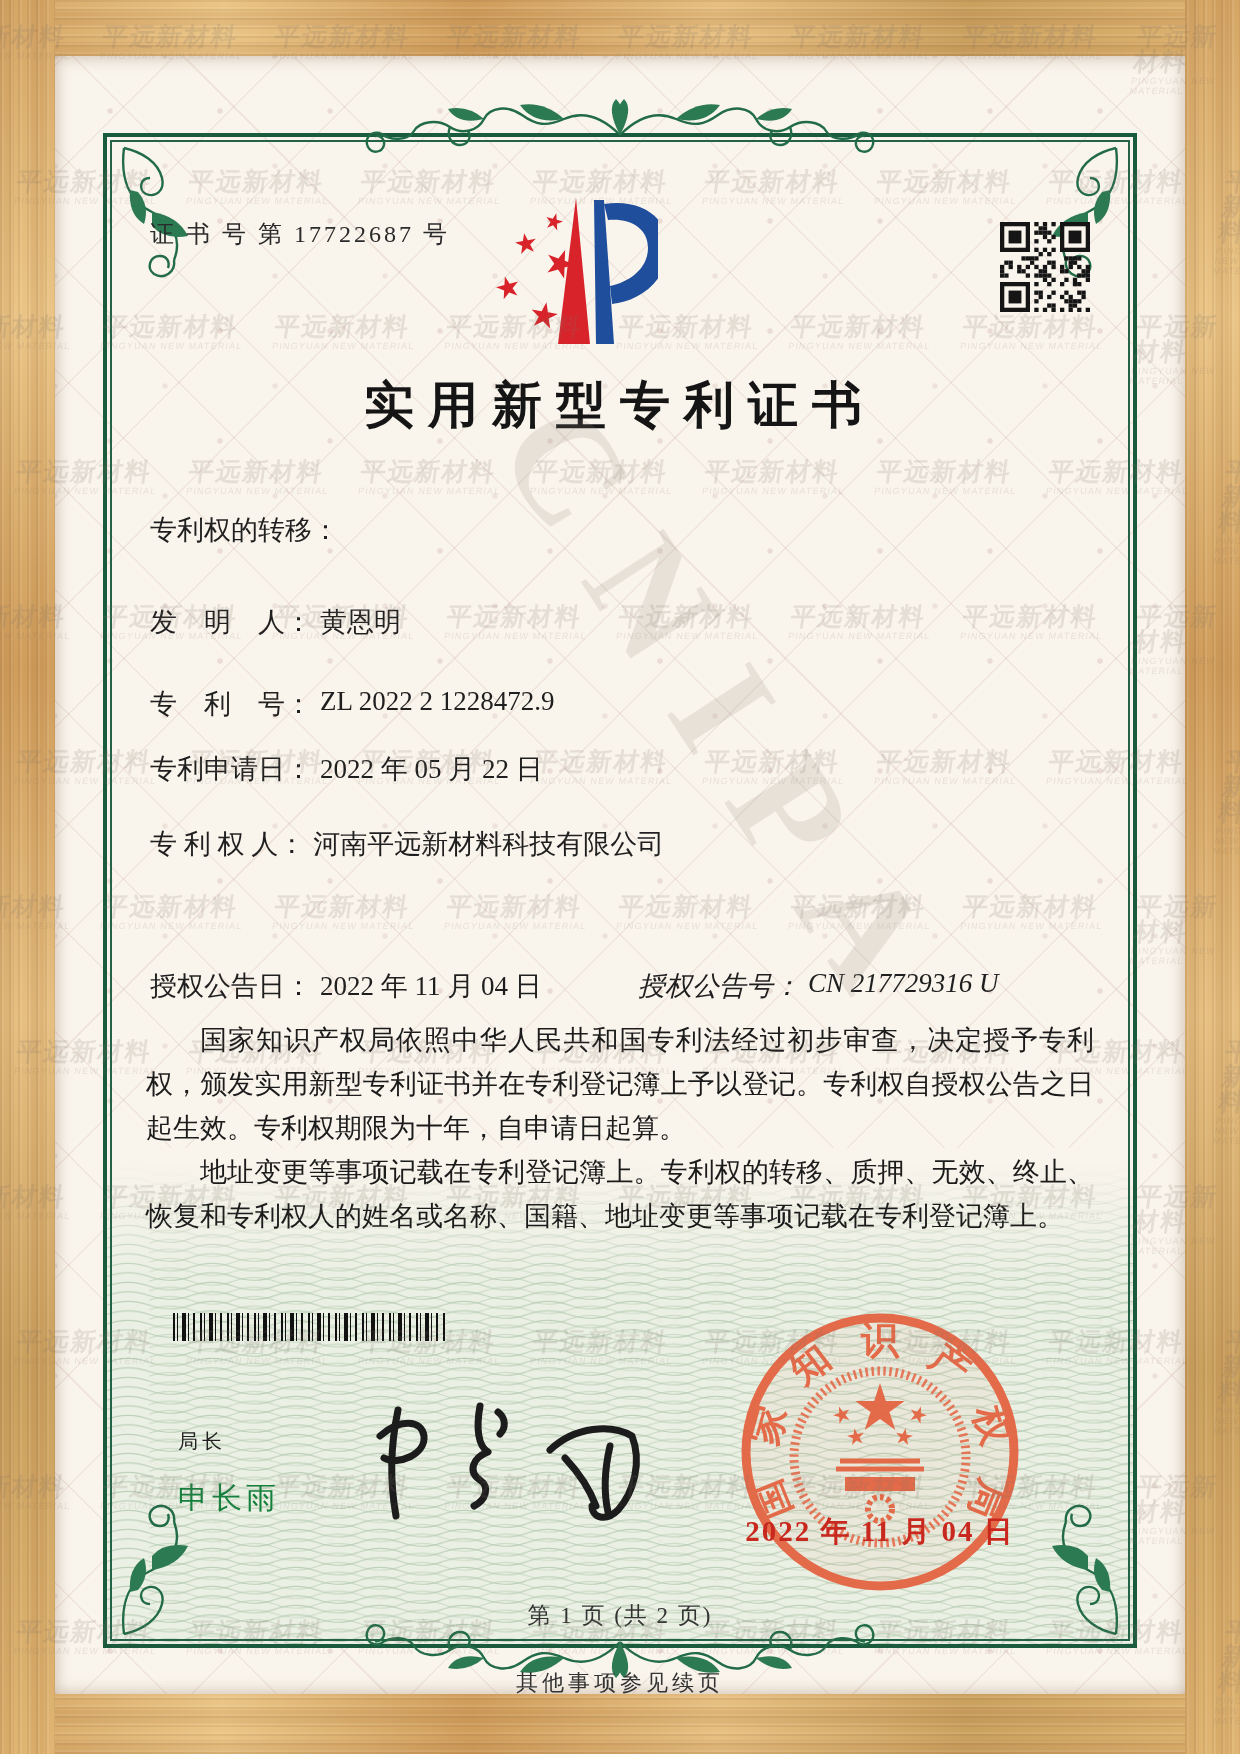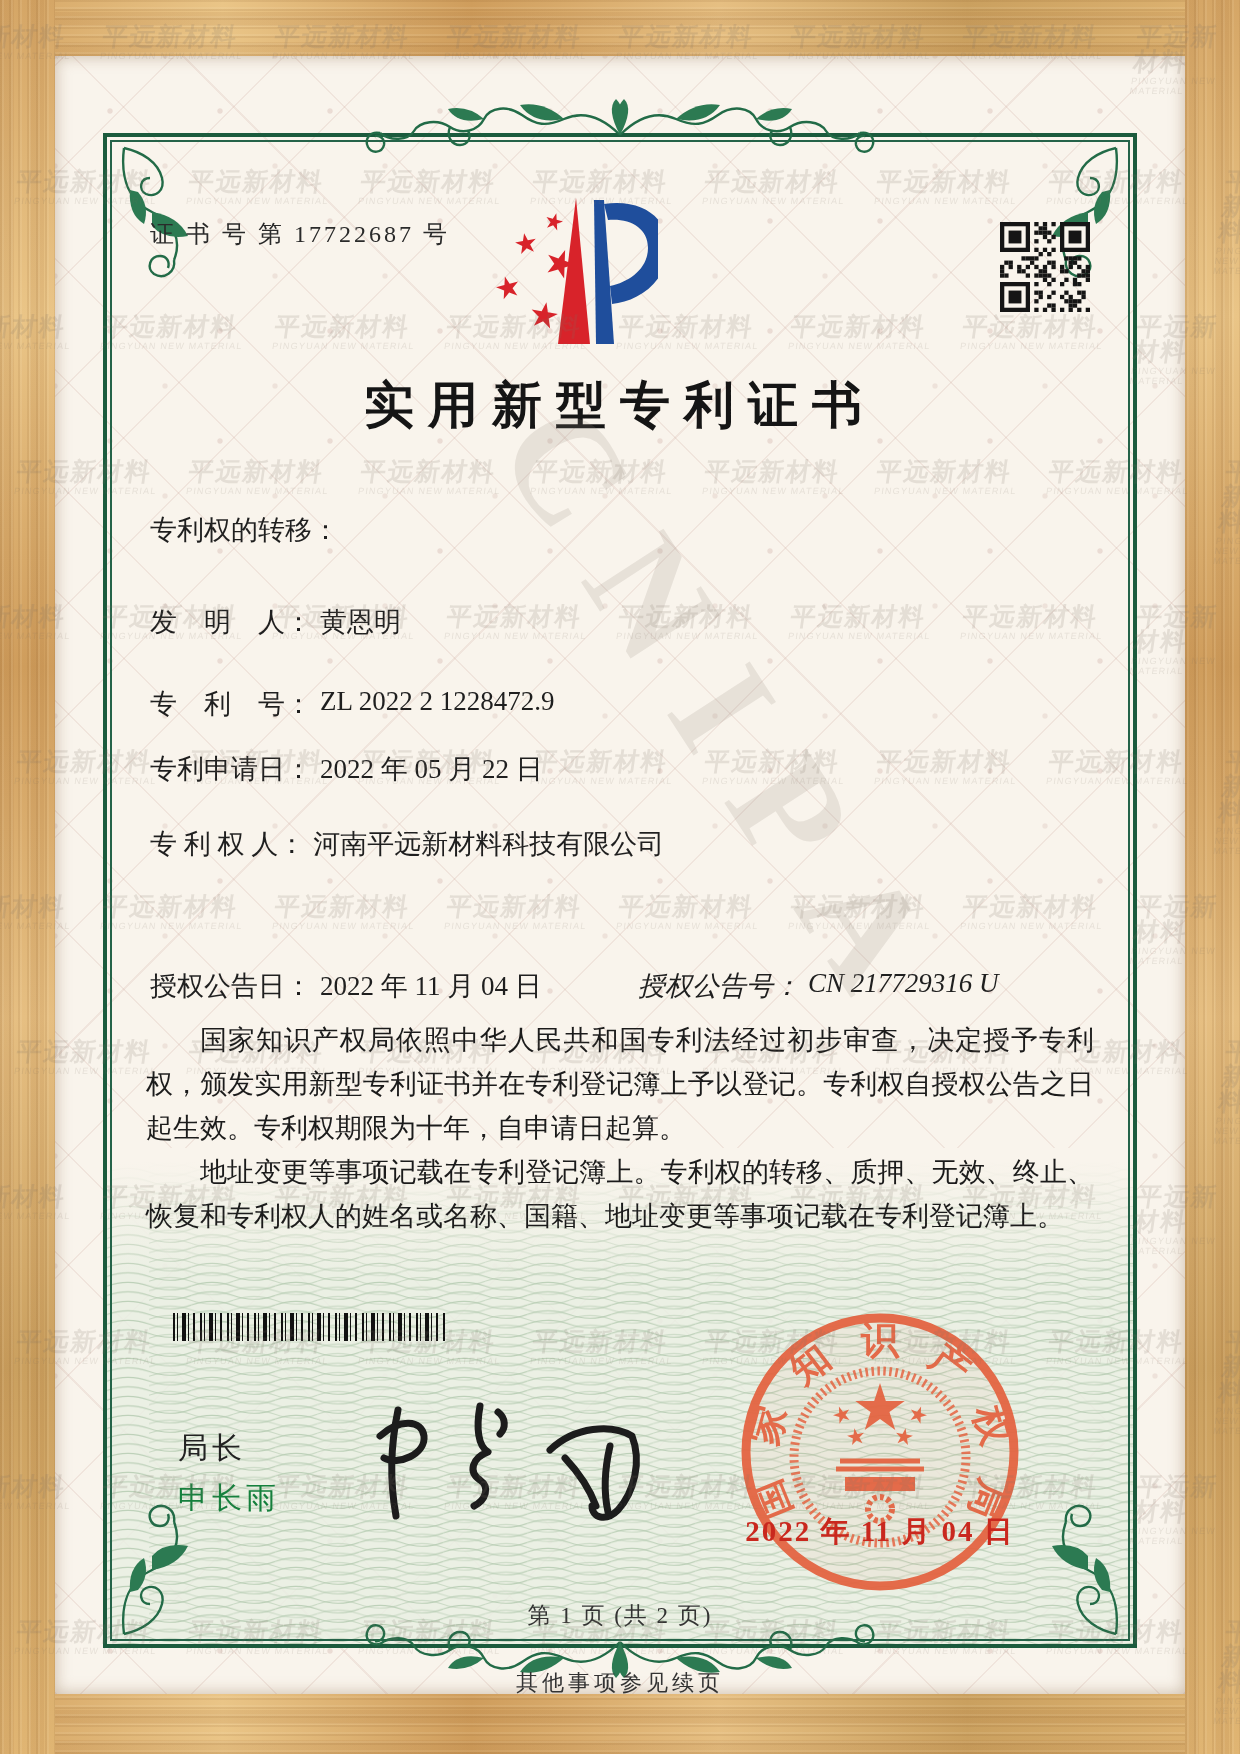--- a/index.html
+++ b/index.html
@@ -55,21 +55,21 @@
   .f-value{margin-left:8px;}
   .addr .f-value{max-width:690px;line-height:40px;}
   .grant-second{position:absolute;left:488px;top:0;display:flex;font-style:italic;}
   .paras{left:146px;top:1018px;width:948px;font-size:27px;line-height:44px;
          text-align:justify;color:#1b1b1b;}
   .paras p{margin:0;text-indent:2em;}
   .barcode{left:173px;top:1313px;width:272px;height:28px;background:
     repeating-linear-gradient(90deg,#111 0 2px,transparent 2px 4px,#111 4px 5px,
     transparent 5px 9px,#111 9px 13px,transparent 13px 15px,#111 15px 16px,
     transparent 16px 20px,#111 20px 22px,transparent 22px 27px);}
-  .director-title{left:178px;top:1428px;font-size:30px;letter-spacing:4px;color:#222;}
+  .director-title{left:178px;top:1428px;font-size:20px;letter-spacing:4px;color:#222;}
   .director-name{left:178px;top:1478px;font-size:30px;letter-spacing:4px;color:#15803d;}
   .sig{left:360px;top:1388px;}
   .seal{left:737px;top:1309px;opacity:.93;}
   .seal-date{left:720px;top:1512px;width:320px;text-align:center;font-size:29px;
              font-weight:700;letter-spacing:2px;color:#c9281e;}
   .page-info{left:103px;top:1600px;width:1034px;text-align:center;font-size:23px;
              letter-spacing:2px;color:#333;}
   .footer-note{left:103px;top:1668px;width:1034px;text-align:center;font-size:22px;
                letter-spacing:4px;color:#333;}
 

